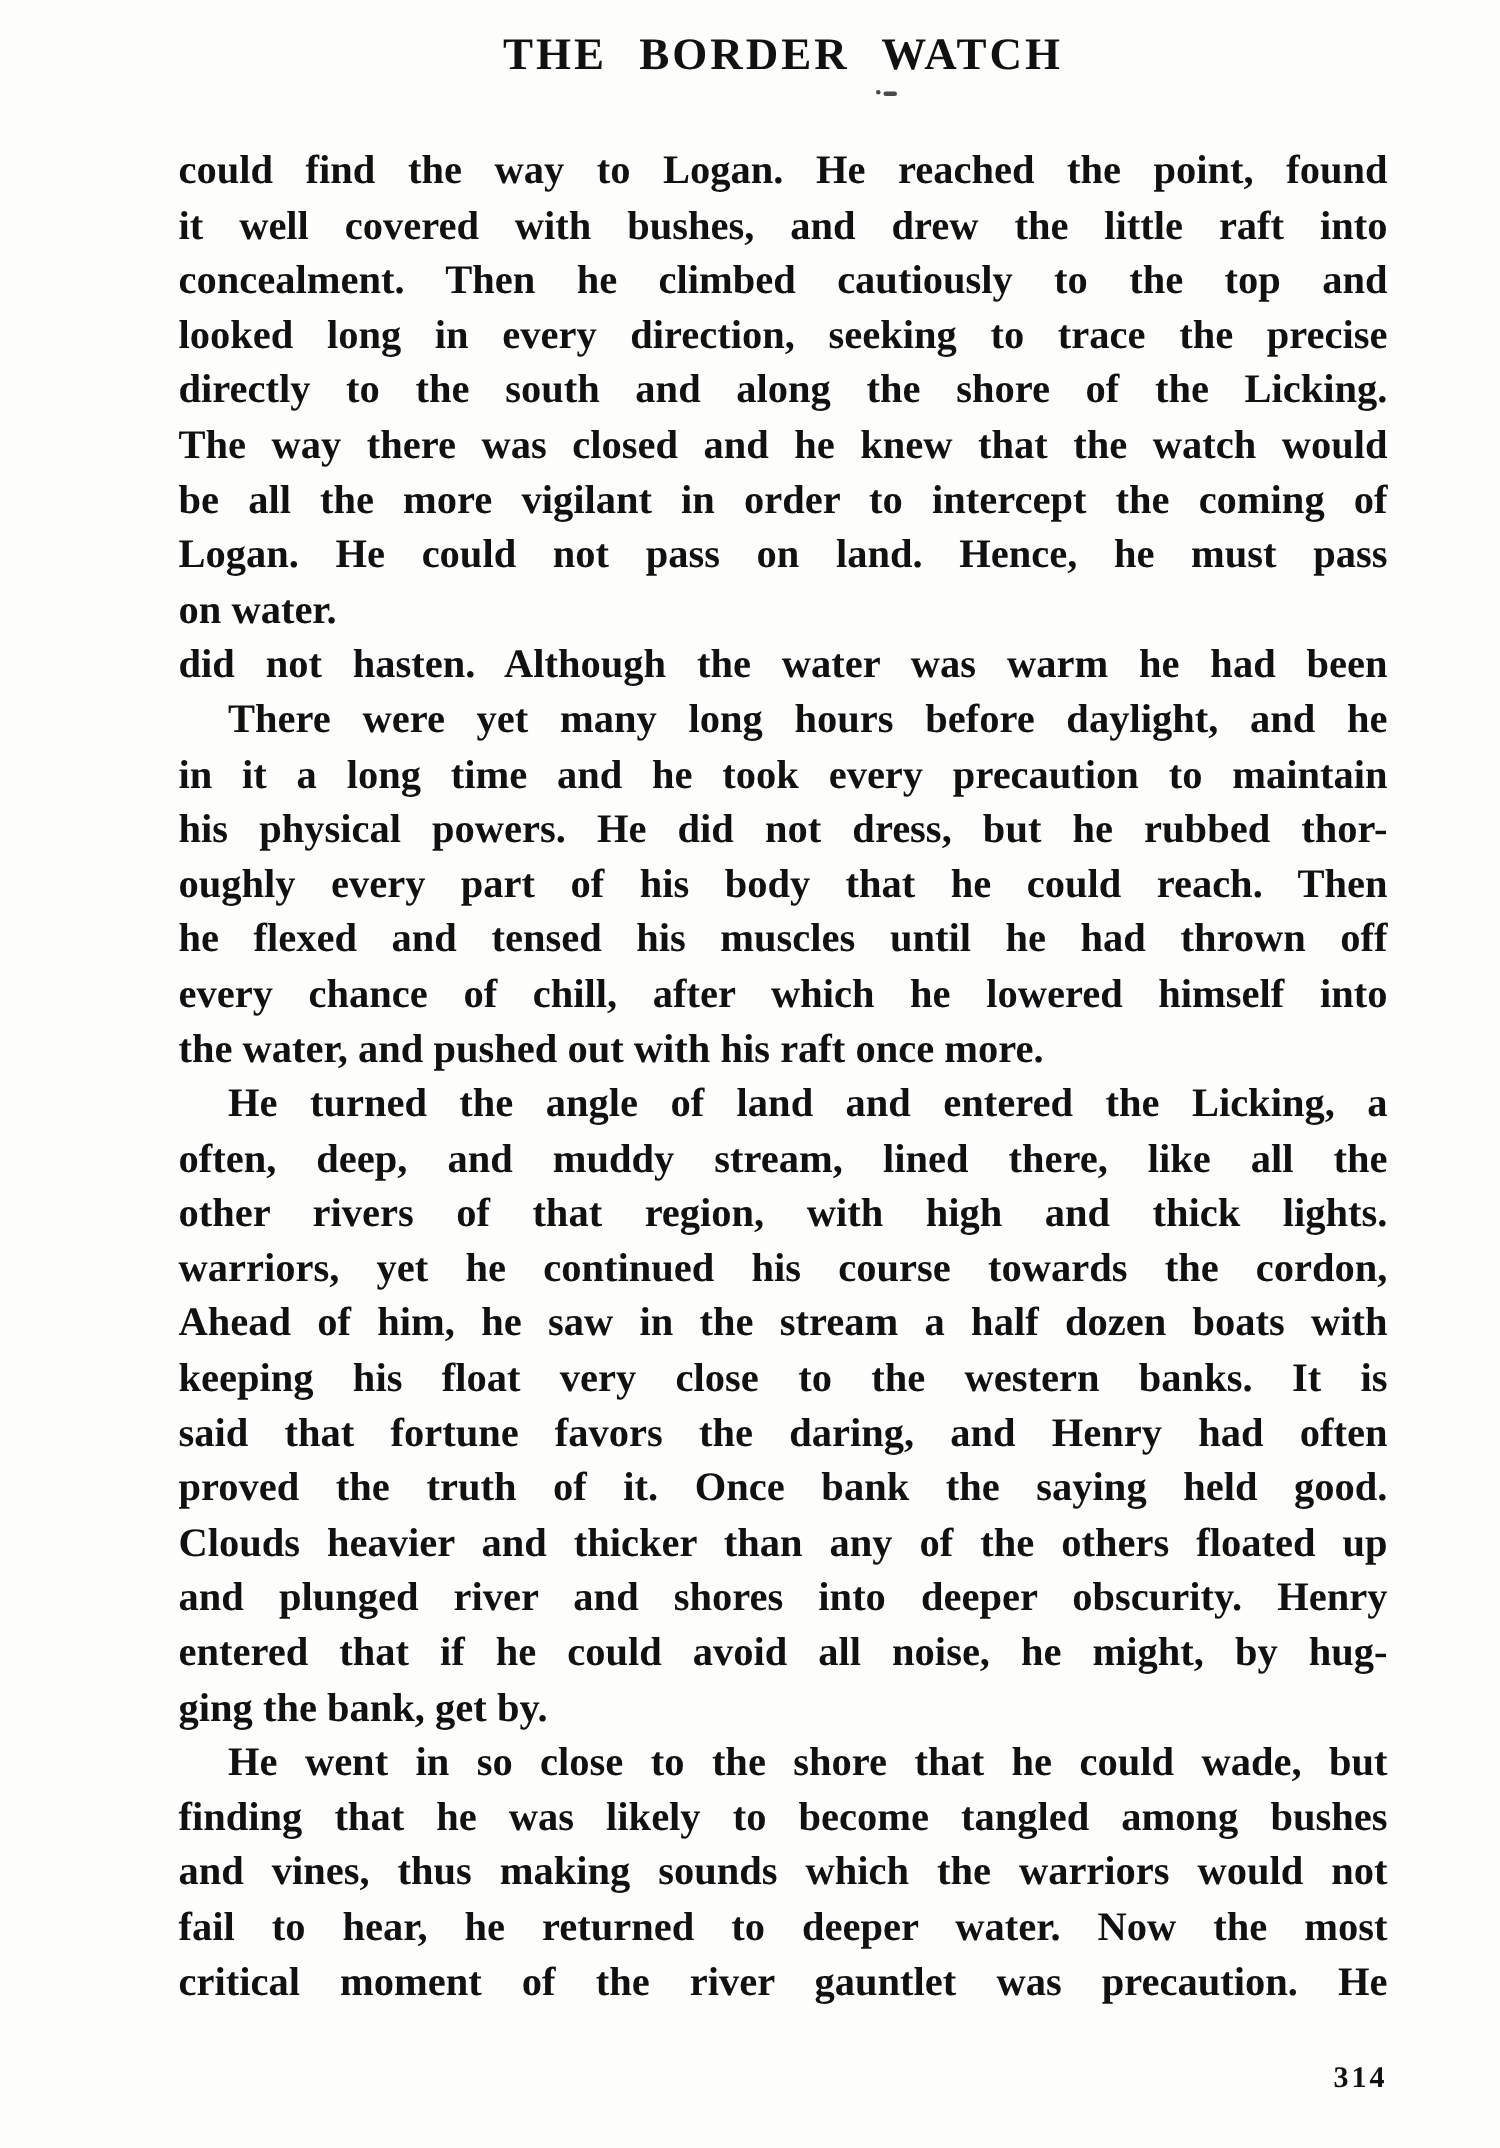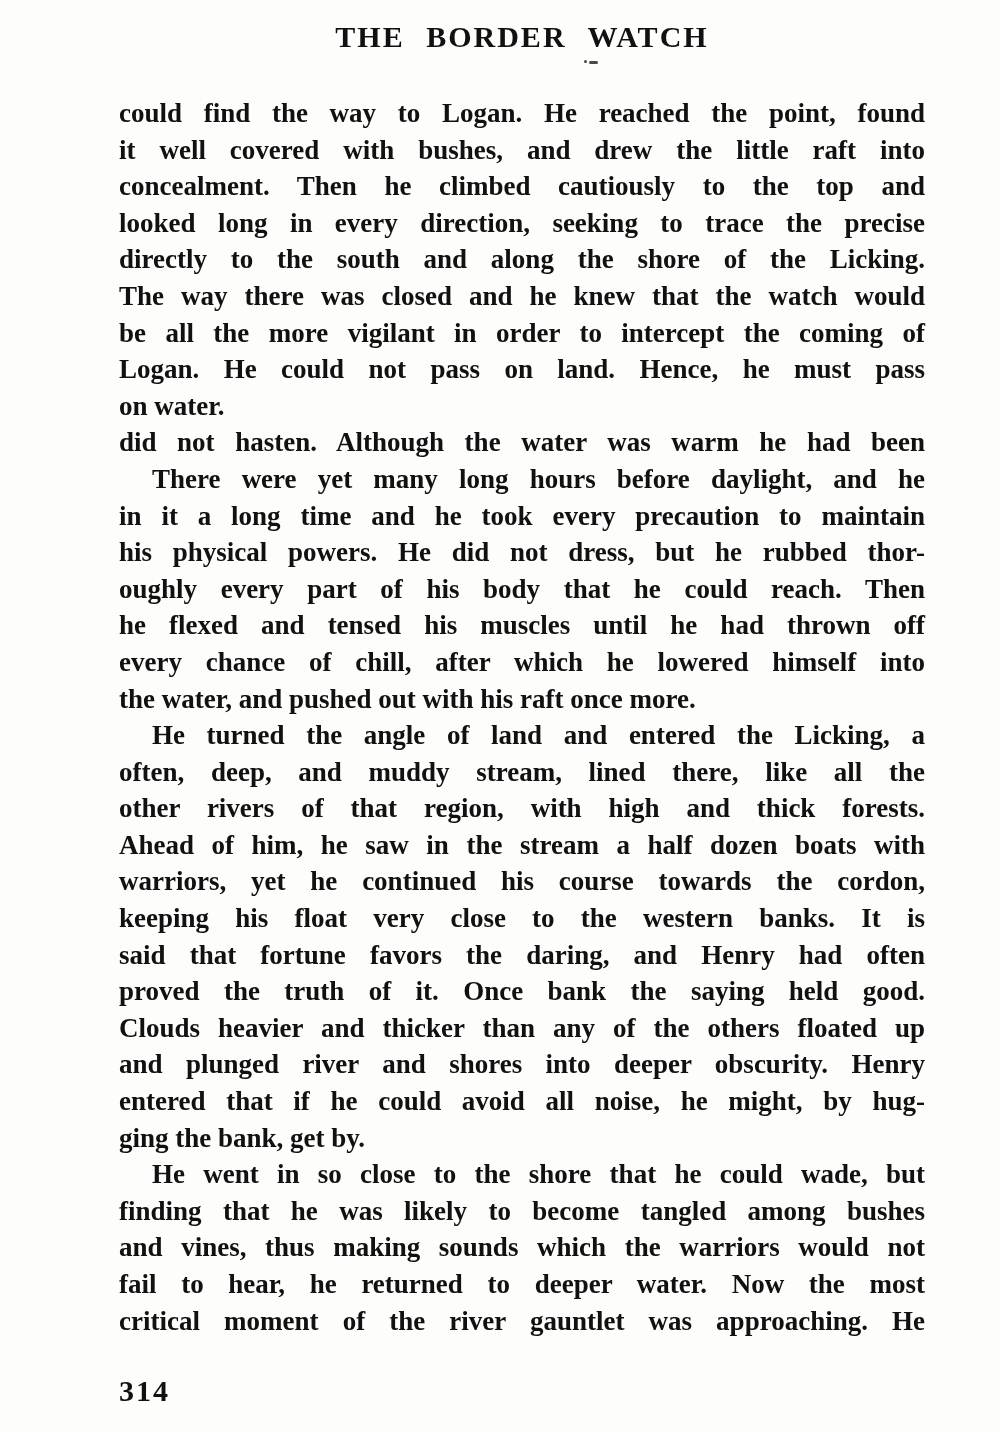--- a/index.html
+++ b/index.html
@@ -66,22 +66,22 @@
     text-align-last: left;
   }
   .text-line.indent {
     text-indent: 33px;
   }
   .page-number {
     position: absolute;
     top: 1374px;
     left: 119px;
     width: 806px;
-    text-align: left;
-    font-size: 30px;
+    text-align: right;
+    font-size: 20px;
     letter-spacing: 2px;
   }
 </style>
 </head>
 <body>
 
 <div class="book-page" style="background: rgb(253, 253, 251); color: rgb(17, 17, 17);">
   <div class="running-header">THE BORDER WATCH</div>
 
   <div class="scan-speck"></div>
@@ -99,31 +99,31 @@
       <div class="text-line">did not hasten.  Although the water was warm he had been</div>
       <div class="text-line indent">There were yet many long hours before daylight, and he</div>
       <div class="text-line">in it a long time and he took every precaution to maintain</div>
       <div class="text-line">his physical powers.  He did not dress, but he rubbed thor-</div>
       <div class="text-line">oughly every part of his body that he could reach.  Then</div>
       <div class="text-line">he flexed and tensed his muscles until he had thrown off</div>
       <div class="text-line">every chance of chill, after which he lowered himself into</div>
       <div class="text-line short">the water, and pushed out with his raft once more.</div>
       <div class="text-line indent">He turned the angle of land and entered the Licking, a</div>
       <div class="text-line">often, deep, and muddy stream, lined there, like all the</div>
-      <div class="text-line">other rivers of that region, with high and thick forests.</div>
+      <div class="text-line">other rivers of that region, with high and thick lights.</div>
+      <div class="text-line">warriors, yet he continued his course towards the cordon,</div>
       <div class="text-line">Ahead of him, he saw in the stream a half dozen boats with</div>
-      <div class="text-line">warriors, yet he continued his course towards the cordon,</div>
       <div class="text-line">keeping his float very close to the western banks.  It is</div>
       <div class="text-line">said that fortune favors the daring, and Henry had often</div>
       <div class="text-line">proved the truth of it.  Once bank the saying held good.</div>
       <div class="text-line">Clouds heavier and thicker than any of the others floated up</div>
       <div class="text-line">and plunged river and shores into deeper obscurity.  Henry</div>
       <div class="text-line">entered that if he could avoid all noise, he might, by hug-</div>
       <div class="text-line short">ging the bank, get by.</div>
       <div class="text-line indent">He went in so close to the shore that he could wade, but</div>
       <div class="text-line">finding that he was likely to become tangled among bushes</div>
       <div class="text-line">and vines, thus making sounds which the warriors would not</div>
       <div class="text-line">fail to hear, he returned to deeper water.  Now the most</div>
-      <div class="text-line">critical moment of the river gauntlet was approaching.  He</div>
+      <div class="text-line">critical moment of the river gauntlet was precaution.  He</div>
     </div>
 
   <div class="page-number">314</div>
 </div>
 
 </body></html>

